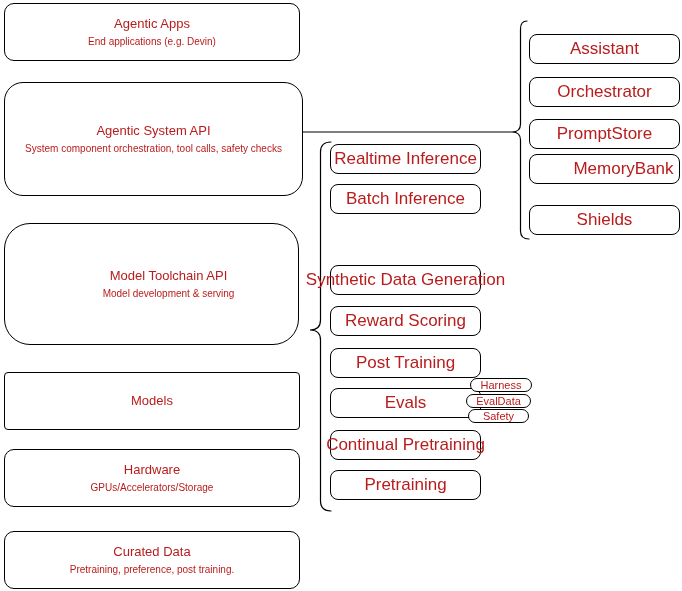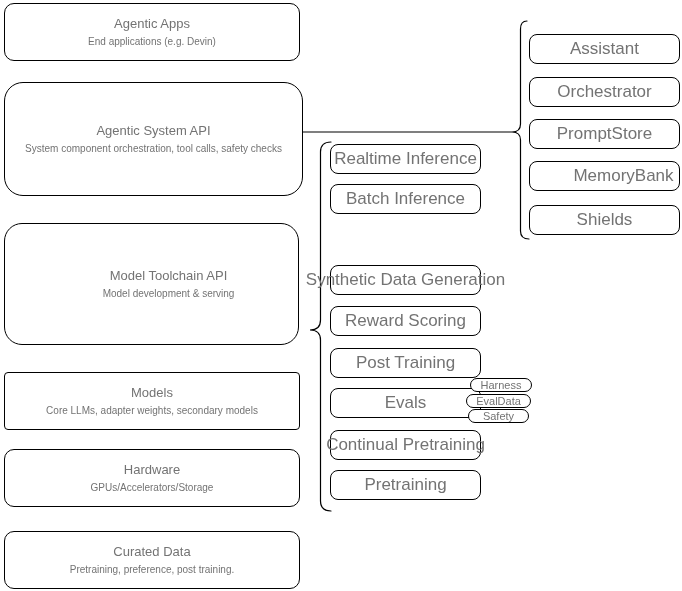--- a/index.html
+++ b/index.html
@@ -1,18 +1,18 @@
 <!DOCTYPE html>
 <html><head>
 <meta charset="utf-8">
 <style>
   html,body{margin:0;padding:0;background:#ffffff;}
   .canvas{
     position:relative;width:682px;height:591px;background:#ffffff;
-    font-family:"Liberation Sans",sans-serif;color:#737373;overflow:hidden;
+    font-family:"Liberation Sans",sans-serif;color:#b91c1c;overflow:hidden;
   }
   .node{
     position:absolute;background:#ffffff;border:1px solid #000;
     box-sizing:border-box;display:flex;flex-direction:column;
     align-items:center;justify-content:center;text-align:center;
   }
   .lbox{z-index:2;}
   .lbox .title{font-size:13px;line-height:16px;white-space:nowrap;}
   .lbox .subtitle{font-size:10px;line-height:13px;margin-top:3px;white-space:nowrap;}
   .mbox,.rbox{
@@ -42,28 +42,27 @@
   <div class="node lbox" style="left:4px;top:3px;width:296px;height:58px;border-radius:10px;">
     <div class="title">Agentic Apps</div>
     <div class="subtitle">End applications (e.g. Devin)</div>
   </div>
 
   <div class="node lbox" style="left:4px;top:82px;width:299px;height:114px;border-radius:19px;">
     <div class="title">Agentic System API</div>
     <div class="subtitle">System component orchestration, tool calls, safety checks</div>
   </div>
 
-  <div class="node lbox" style="left:4px;top:223px;width:295px;height:122px;border-radius:18px;padding-left:34px;">
+  <div class="node lbox" style="left:4px;top:223px;width:295px;height:122px;border-radius:26px;padding-left:34px;">
     <div class="title">Model Toolchain API</div>
     <div class="subtitle">Model development &amp; serving</div>
   </div>
 
   <div class="node lbox" style="left:4px;top:372px;width:296px;height:58px;border-radius:4px;">
     <div class="title">Models</div>
-    <div class="subtitle">Core LLMs, adapter weights, secondary models</div>
   </div>
 
   <div class="node lbox" style="left:4px;top:449px;width:296px;height:58px;border-radius:10px;">
     <div class="title">Hardware</div>
     <div class="subtitle">GPUs/Accelerators/Storage</div>
   </div>
 
   <div class="node lbox" style="left:4px;top:531px;width:296px;height:58px;border-radius:10px;">
     <div class="title">Curated Data</div>
     <div class="subtitle">Pretraining, preference, post training.</div>
@@ -106,20 +105,20 @@
 
   <div class="node rbox" style="top:34px;">
     <span>Assistant</span>
   </div>
   <div class="node rbox" style="top:77px;">
     <span>Orchestrator</span>
   </div>
   <div class="node rbox" style="top:119px;">
     <span>PromptStore</span>
   </div>
-  <div class="node rbox" style="top:161px;padding-left:38px;">
+  <div class="node rbox" style="top:154px;padding-left:38px;">
     <span>MemoryBank</span>
   </div>
   <div class="node rbox" style="top:205px;">
     <span>Shields</span>
   </div>
 
 </div>
 
 </body></html>

